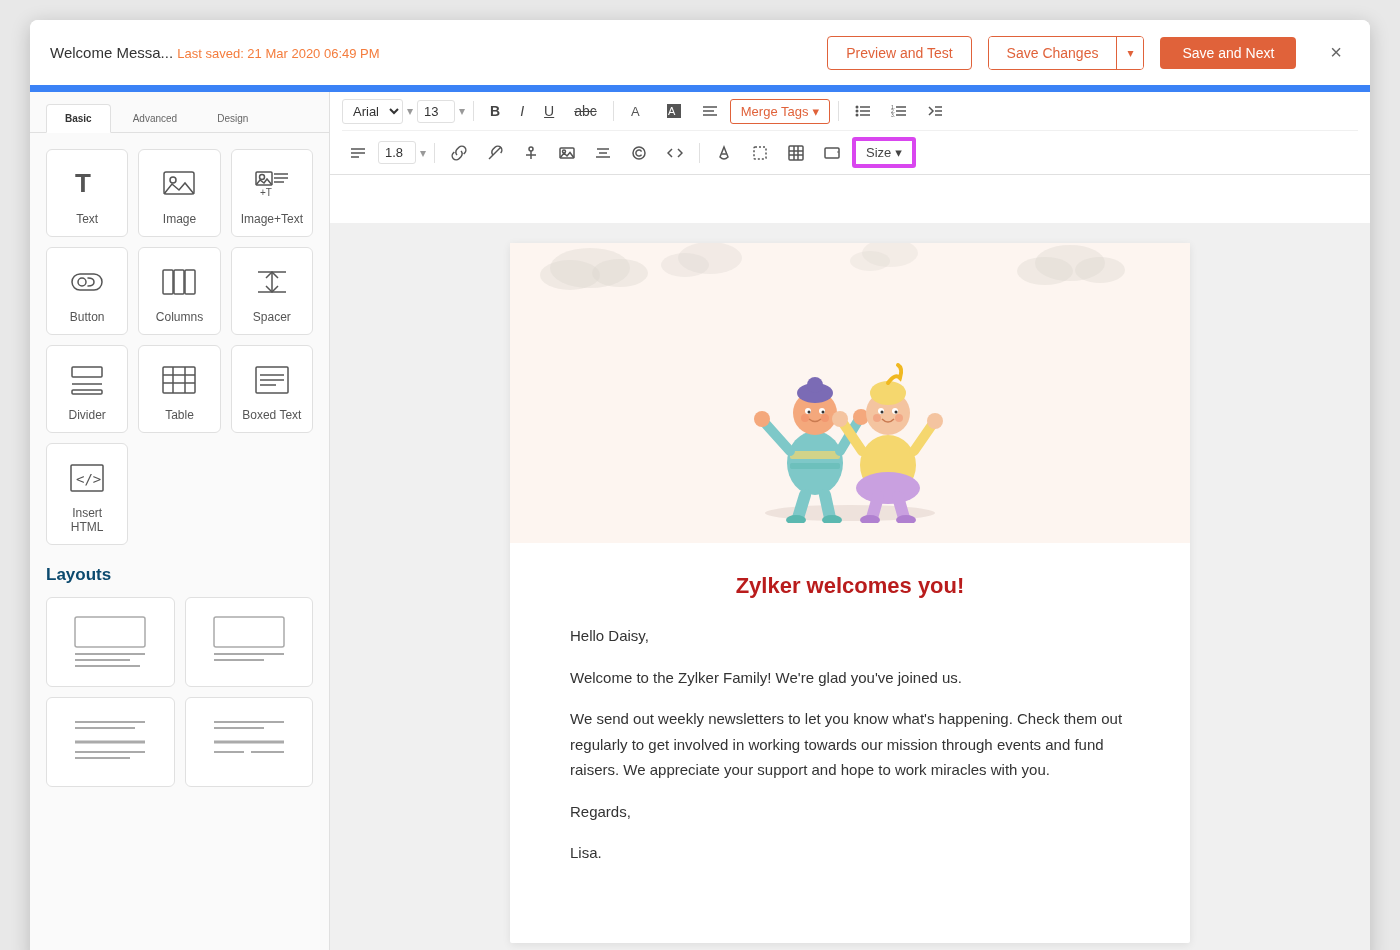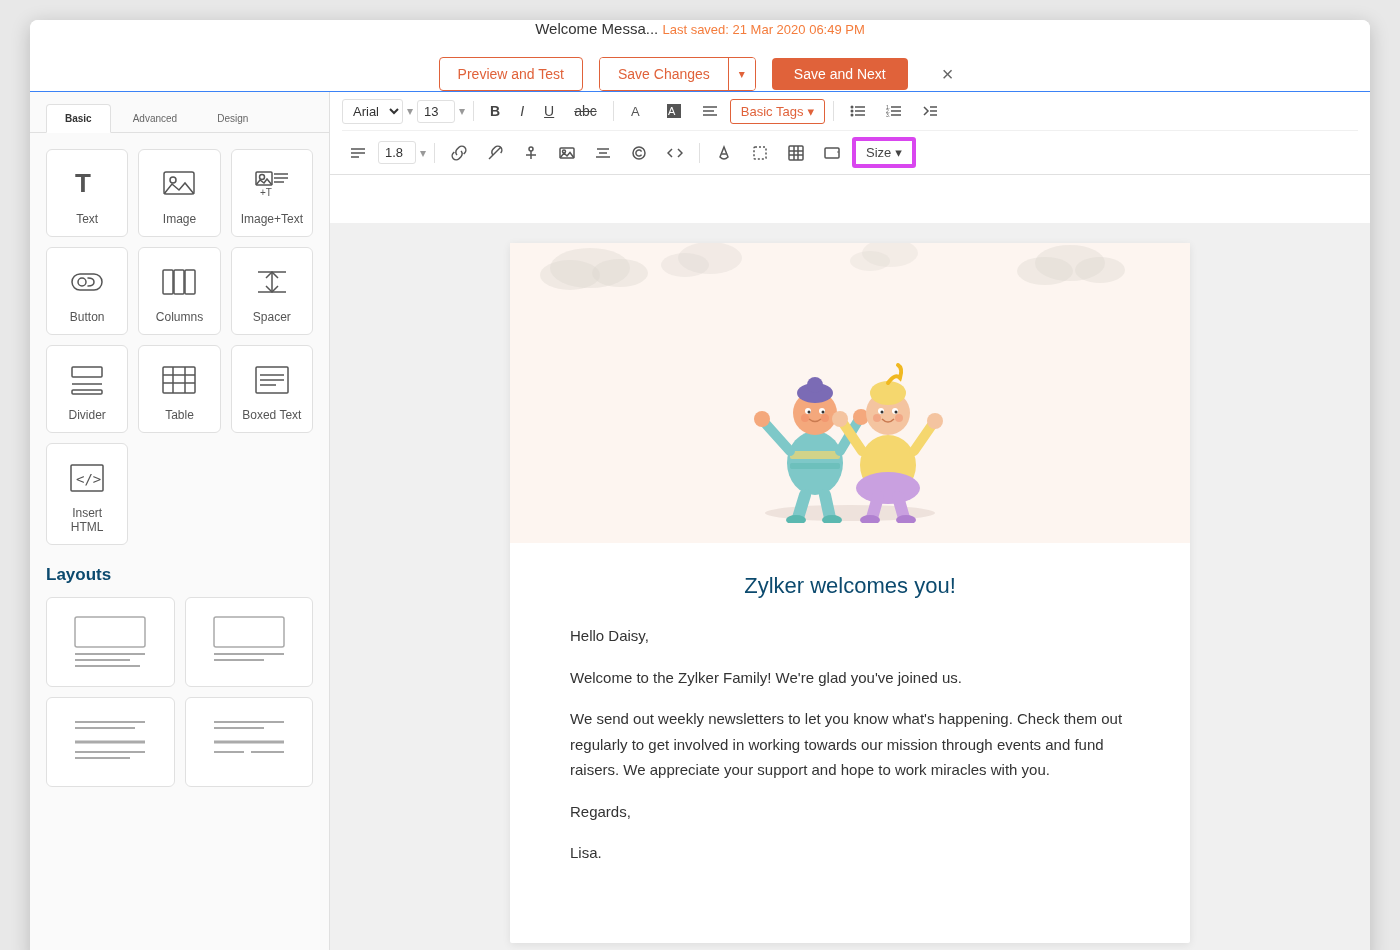--- a/index.html
+++ b/index.html
@@ -21,23 +21,22 @@
       display: flex;
       flex-direction: column;
       overflow: hidden;
     }
     
     .top-bar {
       display: flex;
       align-items: center;
       padding: 0 20px;
       height: 72px;
-      border-bottom: 1px solid #3b82f6;
-      background: #fff;
-      flex-direction: column;
+      border-bottom: 7px solid #3b82f6;
+      background: #fff;
     }
     .top-bar-title {
       flex: 1;
       font-size: 15px;
       color: #333;
     }
     .top-bar-title span.saved {
       color: #f47c3c;
       font-size: 13px;
     }
@@ -293,23 +292,23 @@
       min-height: 300px;
       position: relative;
     }
     
     .email-body {
       padding: 30px 60px;
     }
     .email-heading {
       text-align: center;
       font-size: 22px;
-      font-weight: normal;
+      font-weight: bold;
       margin-bottom: 24px;
-      color: #0c4a6e;
+      color: #b91c1c;
     }
     .email-text {
       font-size: 15px;
       line-height: 1.7;
       color: #333;
       margin-bottom: 16px;
     }
     
     .svg-icon { stroke: #555; fill: none; stroke-width: 1.5; }
   </style>
@@ -538,21 +537,21 @@
               </svg>
           </button>
           <button class="toolbar-btn">
             <svg width="16" height="16" viewBox="0 0 16 16" class="svg-icon" stroke-width="1.5">
               <line x1="1" y1="4" x2="15" y2="4"></line>
               <line x1="1" y1="8" x2="12" y2="8"></line>
               <line x1="1" y1="12" x2="15" y2="12"></line>
             </svg>
           </button>
           <button class="merge-tags-btn">
-            <span>Basic Tags</span>
+            <span>Merge Tags</span>
             <span>▾</span>
           </button>
           <div class="toolbar-separator"></div>
           <button class="toolbar-btn">
             <svg width="16" height="16" viewBox="0 0 16 16" class="svg-icon" stroke-width="1.5">
               <line x1="5" y1="4" x2="15" y2="4"></line>
               <line x1="5" y1="8" x2="15" y2="8"></line>
               <line x1="5" y1="12" x2="15" y2="12"></line>
               <circle cx="2" cy="4" r="1.5" fill="#555" stroke="none"></circle>
               <circle cx="2" cy="8" r="1.5" fill="#555" stroke="none"></circle>

